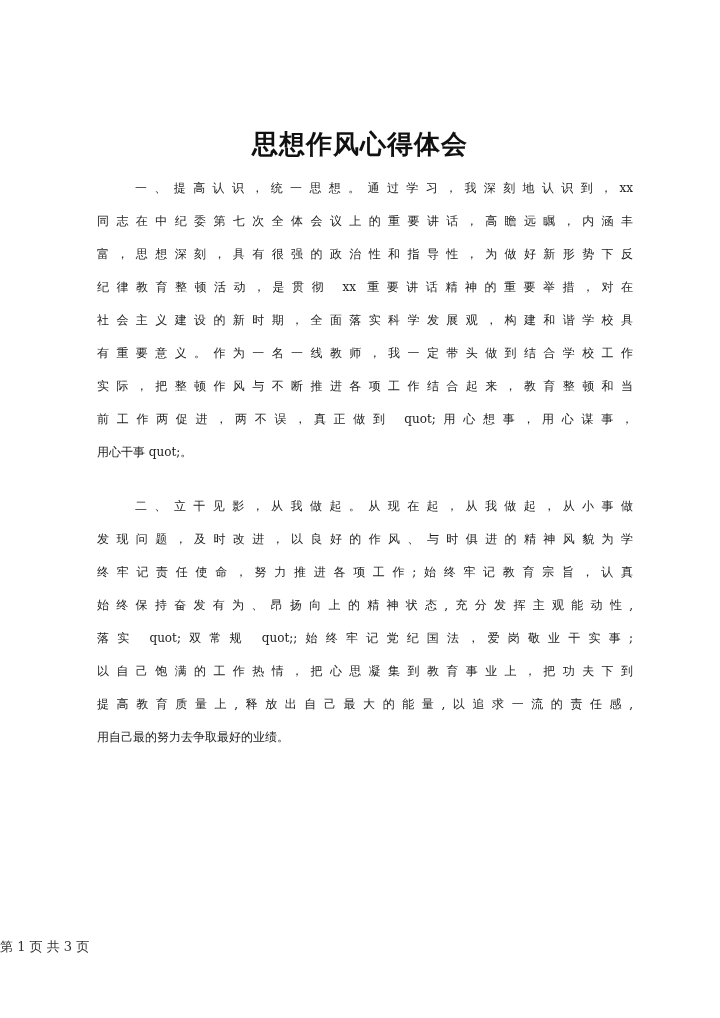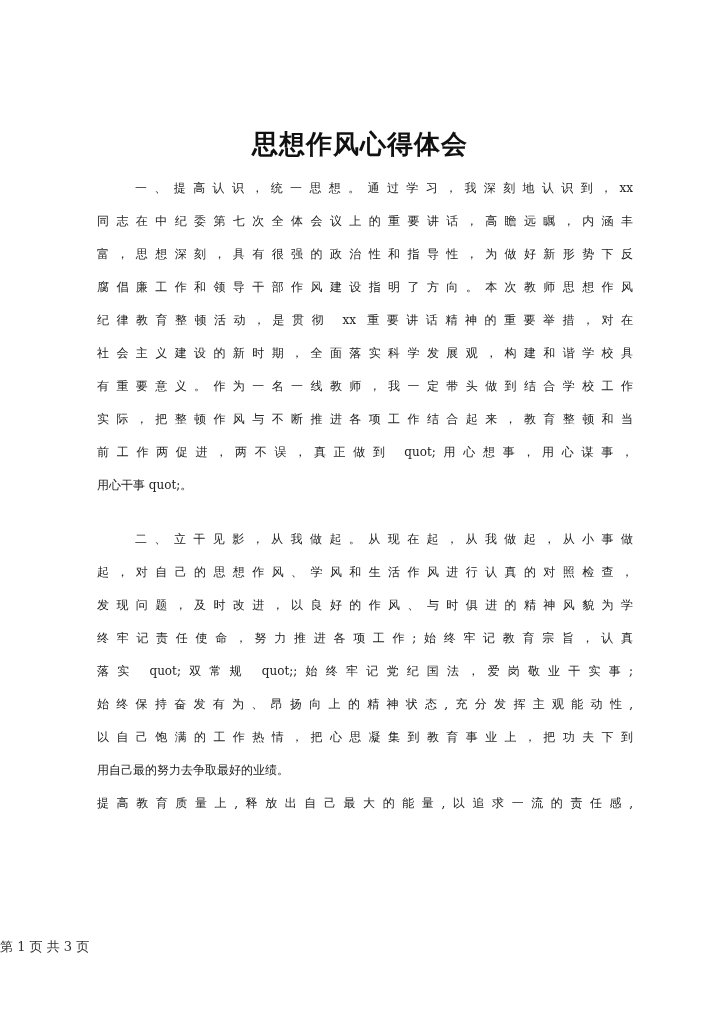--- a/index.html
+++ b/index.html
@@ -72,38 +72,36 @@
 <body>
 
 <div class="page">
   <div class="title">思想作风心得体会</div>
 
   <div class="body-text">
     <div>
       <div class="line indent">一、提高认识，统一思想。通过学习，我深刻地认识到，xx</div>
       <div class="line">同志在中纪委第七次全体会议上的重要讲话，高瞻远瞩，内涵丰</div>
       <div class="line">富，思想深刻，具有很强的政治性和指导性，为做好新形势下反</div>
-      <div class="line">腐倡廉工作和领导干部作风建设指明了方向。本次教师思想作风</div>
       <div class="line">纪律教育整顿活动，是贯彻 xx 重要讲话精神的重要举措，对在</div>
       <div class="line">社会主义建设的新时期，全面落实科学发展观，构建和谐学校具</div>
       <div class="line">有重要意义。作为一名一线教师，我一定带头做到结合学校工作</div>
       <div class="line">实际，把整顿作风与不断推进各项工作结合起来，教育整顿和当</div>
       <div class="line">前工作两促进，两不误，真正做到 quot;用心想事，用心谋事，</div>
       <div class="line last">用心干事 quot;。</div>
     </div>
 
     <div class="para-gap"></div>
 
     <div>
       <div class="line indent">二、立干见影，从我做起。从现在起，从我做起，从小事做</div>
-      <div class="line">起，对自己的思想作风、学风和生活作风进行认真的对照检查，</div>
       <div class="line">发现问题，及时改进，以良好的作风、与时俱进的精神风貌为学</div>
       <div class="line">终牢记责任使命，努力推进各项工作;始终牢记教育宗旨，认真</div>
+      <div class="line">始终保持奋发有为、昂扬向上的精神状态,充分发挥主观能动性,</div>
       <div class="line">落实 quot;双常规 quot;;始终牢记党纪国法，爱岗敬业干实事;</div>
-      <div class="line">始终保持奋发有为、昂扬向上的精神状态,充分发挥主观能动性,</div>
       <div class="line">以自己饱满的工作热情，把心思凝集到教育事业上，把功夫下到</div>
+      <div class="line">提高教育质量上,释放出自己最大的能量,以追求一流的责任感,</div>
       <div class="line last">用自己最的努力去争取最好的业绩。</div>
-      <div class="line">提高教育质量上,释放出自己最大的能量,以追求一流的责任感,</div>
     </div>
   </div>
 
   <div class="footer">第 1 页  共 3 页</div>
 </div>
 
 </body></html>

